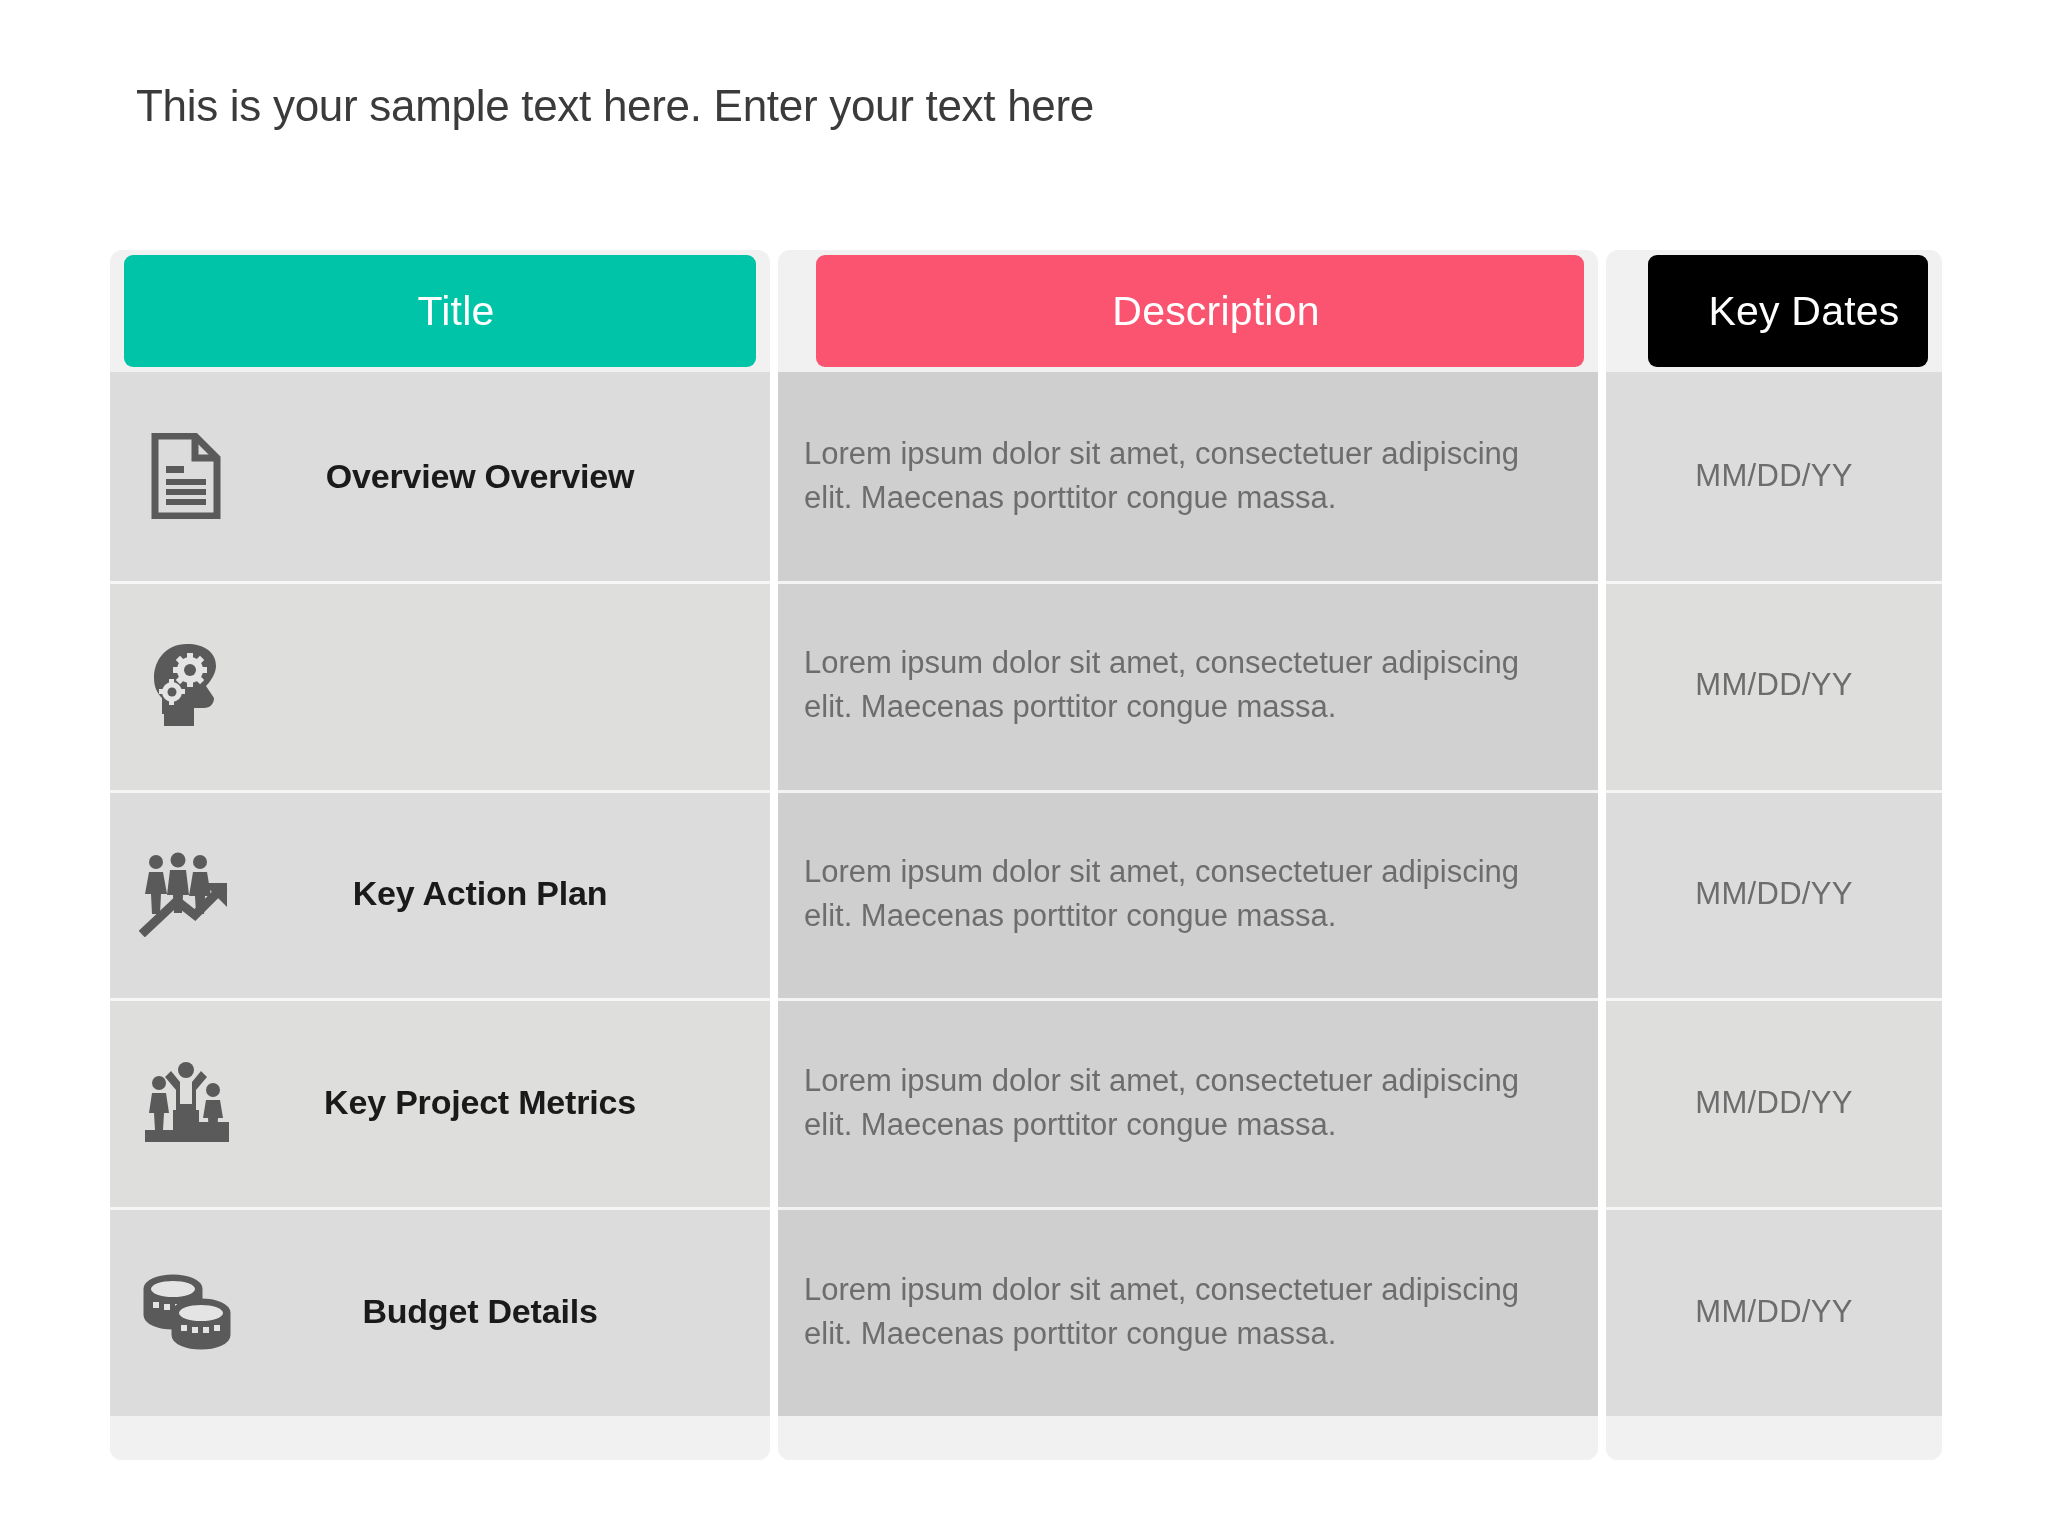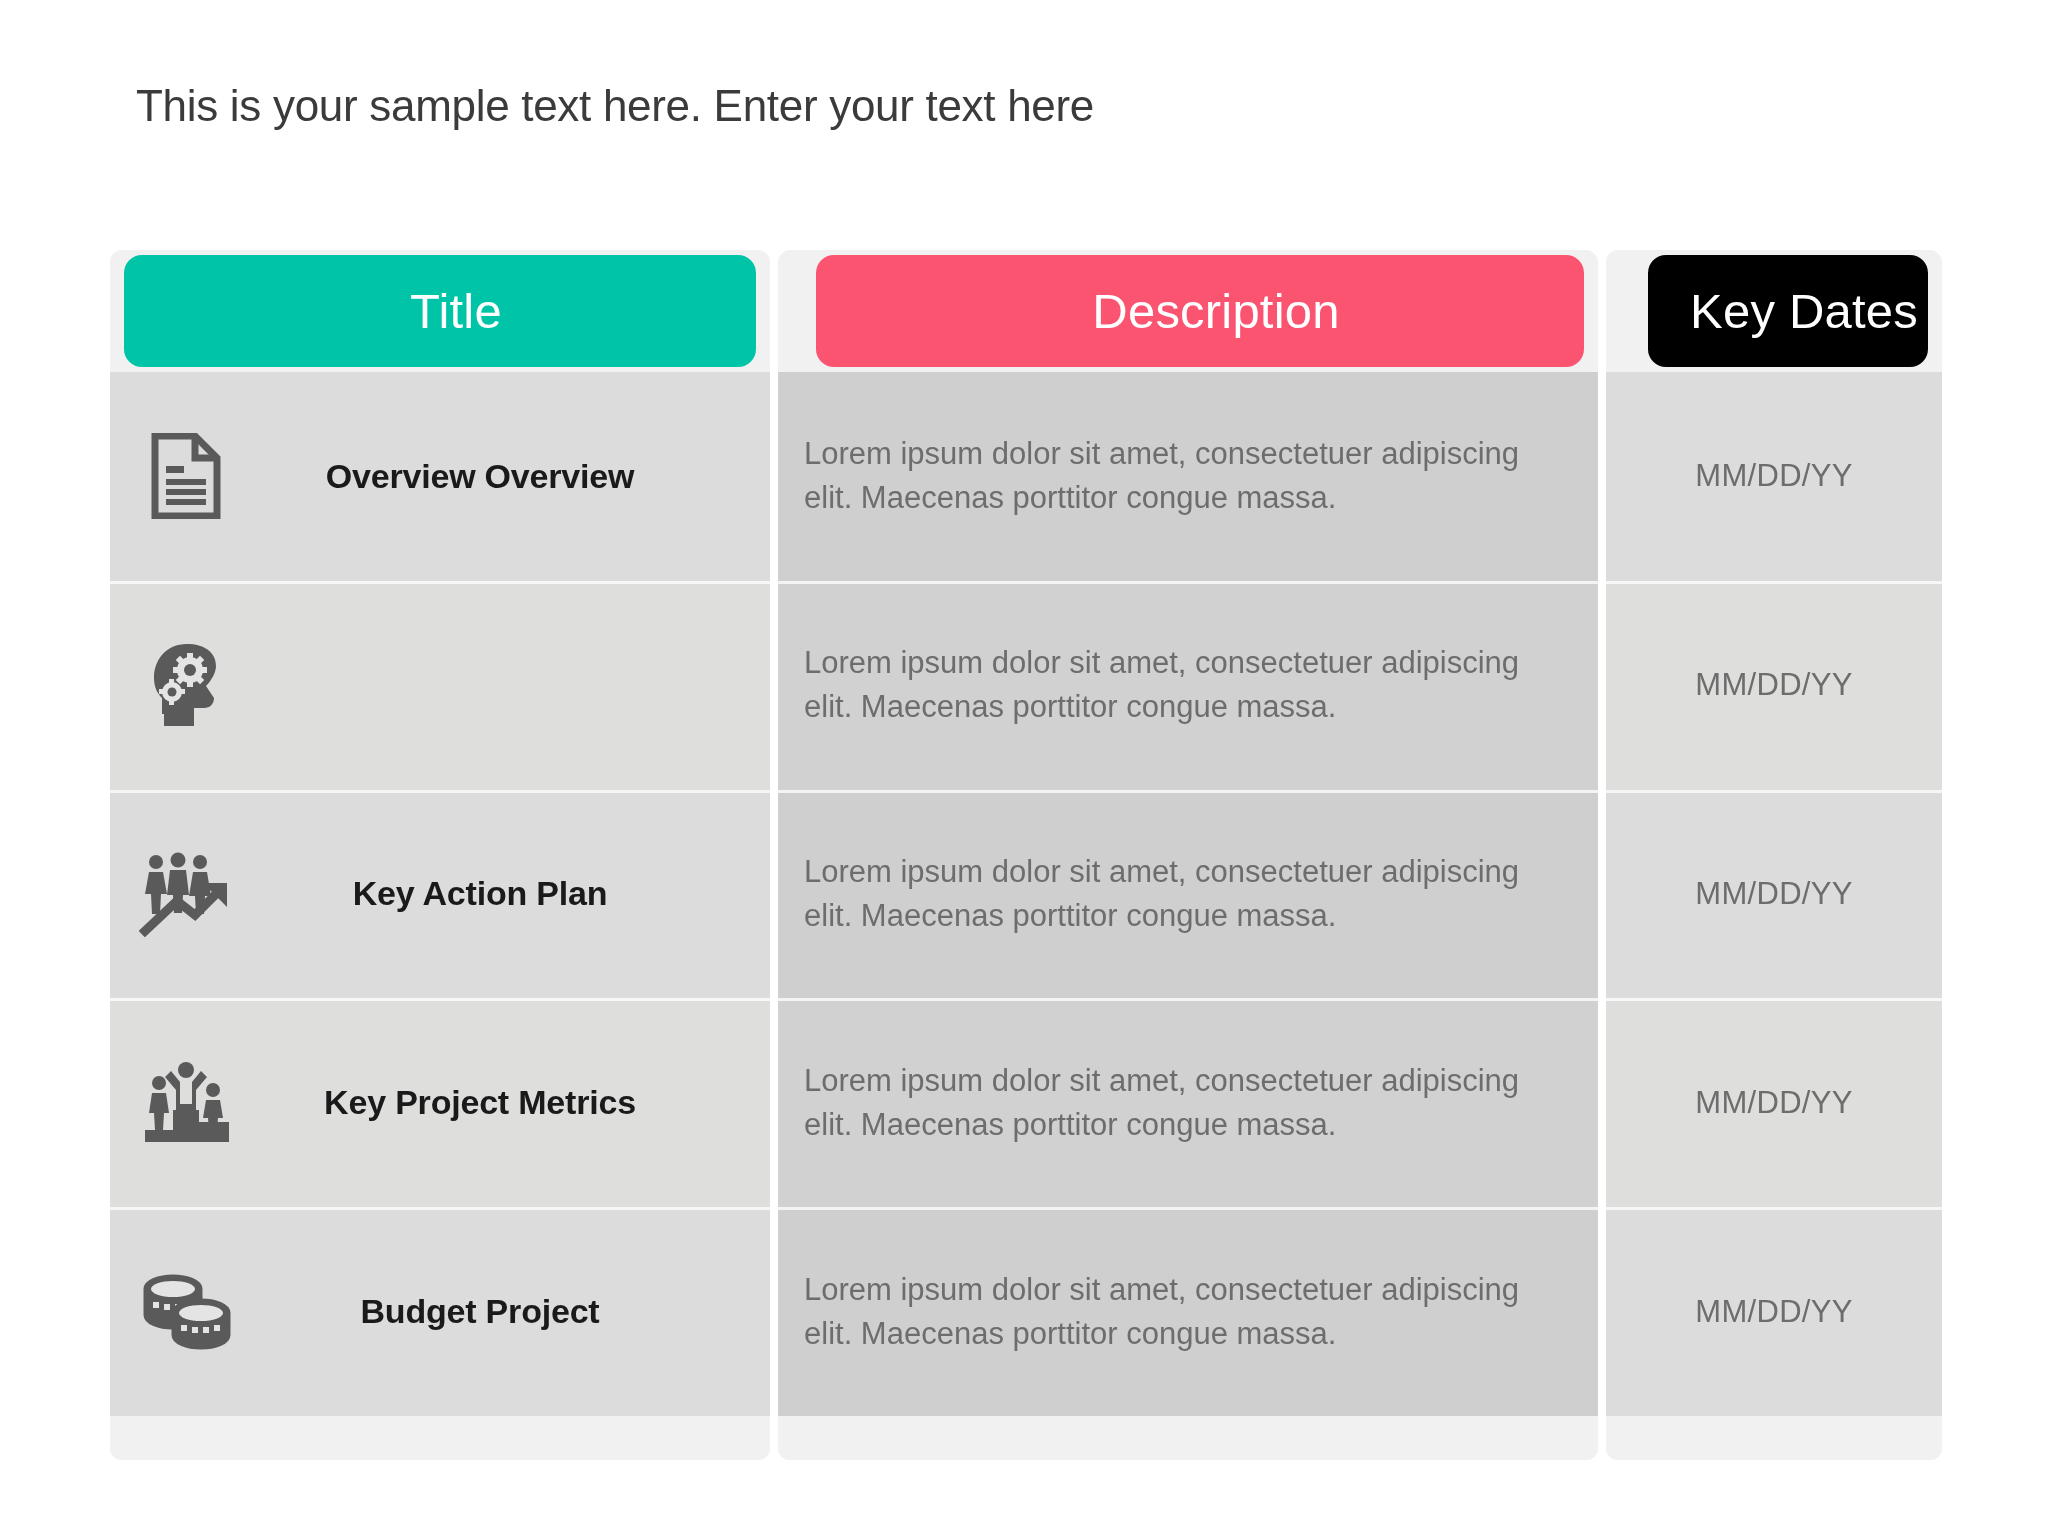--- a/index.html
+++ b/index.html
@@ -60,26 +60,26 @@
     height: 122px;
     flex: 0 0 122px;
     display: flex;
     align-items: center;
     justify-content: center;
     padding: 0 14px;
   }
   .chip {
     width: 100%;
     height: 112px;
-    border-radius: 18px;
+    border-radius: 9px;
     display: flex;
     align-items: center;
     justify-content: center;
     color: #ffffff;
-    font-size: 49px;
+    font-size: 41px;
     font-weight: 400;
     letter-spacing: 0.2px;
     padding-left: 32px;
   }
   .chip-title { background: #00c4a7; }
   .chip-desc  { background: #fa5470; margin-left: 24px; }
   .chip-dates { background: #000000; width: calc(100% - 10px); margin-left: 28px; }
 
   
   .col-body {
@@ -265,21 +265,21 @@
               </g>
               <ellipse cx="62" cy="42" rx="22" ry="8" fill="#e4e4e4"></ellipse>
               <g fill="#e4e4e4">
                 <rect x="42" y="54" width="6" height="6"></rect>
                   <rect x="53" y="56" width="6" height="6"></rect>
                 <rect x="64" y="56" width="6" height="6"></rect>
                   <rect x="75" y="54" width="6" height="6"></rect>
               </g>
             </svg>
           </div>
-          <div class="row-label">Budget Project</div>
+          <div class="row-label">Budget Details</div>
         </div>
 
       </div>
       <div class="col-footer"></div>
     </div>
 
     <div class="col-panel col-desc">
       <div class="col-head">
         <div class="chip chip-desc">Description</div>
       </div>

